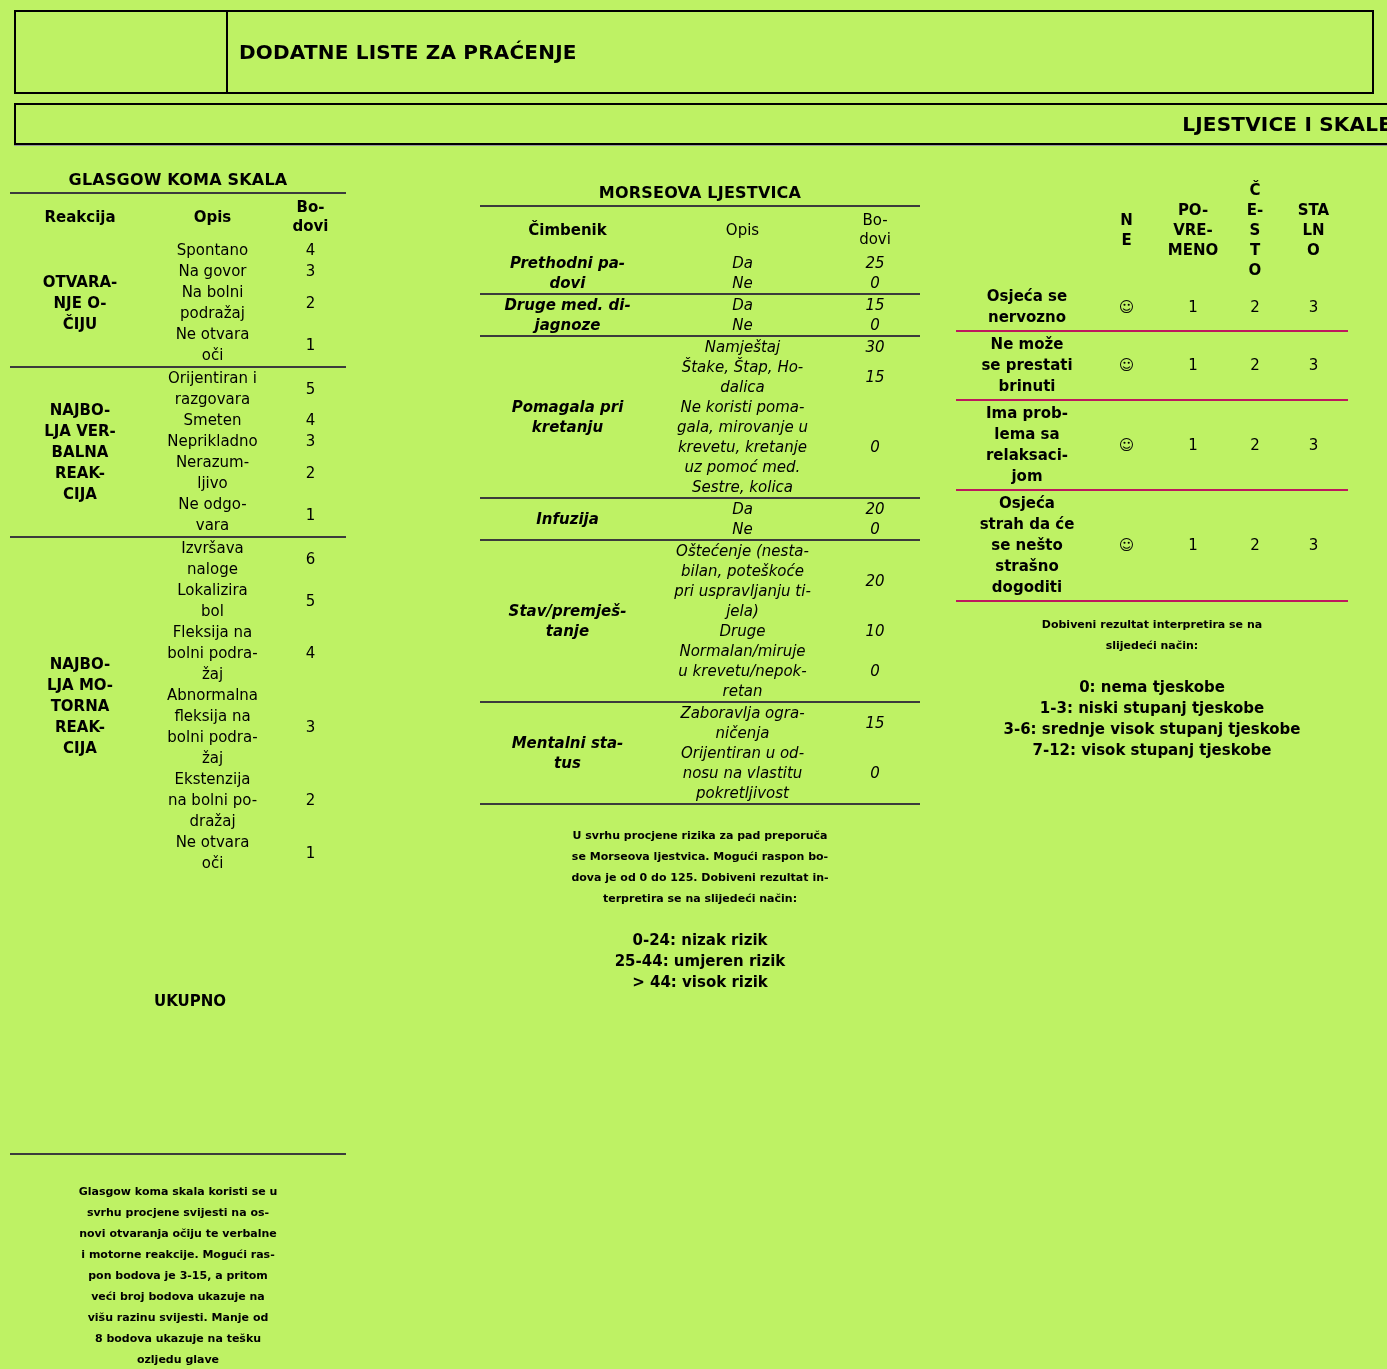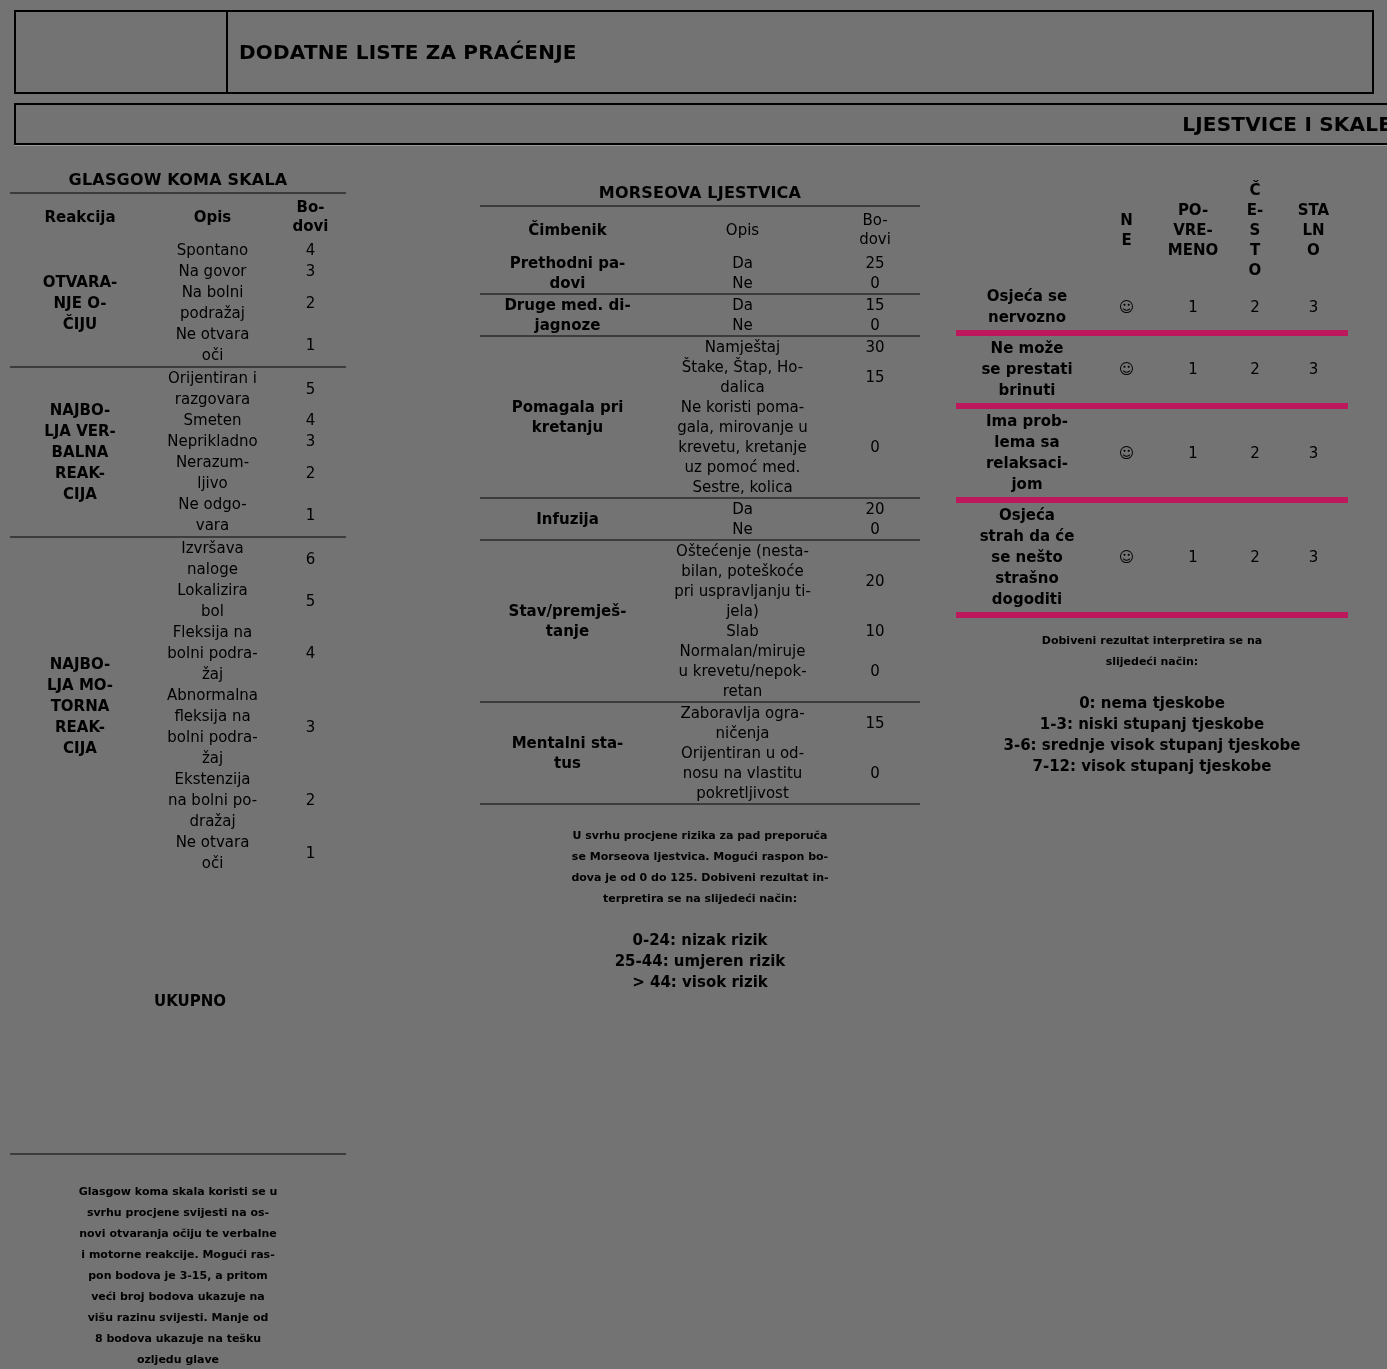--- a/index.html
+++ b/index.html
@@ -1,17 +1,17 @@
 <!DOCTYPE html>
 <html><head>
 <meta charset="utf-8">
 <style>
   html,body { margin:0; padding:0; background:#e8e8e8; }
   .page {
-    position:relative; width:1387px; height:1369px; background:#737373;
+    position:relative; width:1387px; height:1369px; background:#bef264;
     font-family:"DejaVu Sans","Liberation Sans",sans-serif; color:#000;
     overflow:hidden; margin:0 auto;
   }
 
   
   .top-box {
     position:absolute; left:14px; top:10px; width:1356px; height:80px;
     border:2px solid #000; display:flex;
   }
   .top-box-left { width:210px; border-right:2px solid #000; }
@@ -35,26 +35,26 @@
     font-weight:bold; font-size:16px; line-height:19px; letter-spacing:0.2px;
     padding-bottom:3px; border-bottom:2px solid #3c3c3c; white-space:pre-line;
   }
   table { width:100%; border-collapse:collapse; table-layout:fixed; }
   th, td {
     font-size:15px; line-height:21px; padding:0 2px; text-align:center;
     vertical-align:middle; white-space:pre-line; font-weight:normal;
   }
   th { font-weight:bold; padding:4px 2px; line-height:19px; }
   th.light { font-weight:normal; }
-  .col-morse td { line-height:20px; }
+  .col-morse td { line-height:20px;font-style:italic; }
   .col-anxiety th { line-height:20px; }
   tbody.section { border-bottom:2px solid #3c3c3c; }
   tbody.section.no-border { border-bottom:none; }
   td.cat { font-weight:bold; }
-  .col-anxiety tr.arow { border-bottom:6px solid #be185d; }
+  .col-anxiety tr.arow { border-bottom:2px solid #be185d; }
   .col-anxiety tr.arow td { padding:2px; }
 
   
   .ukupno { margin:117px 0 0 55px; width:250px; font-weight:bold; font-size:15px; line-height:21px; }
   .closing-line { margin-top:141px; border-top:2px solid #3c3c3c; height:0; }
 
   
   .note { font-weight:bold; font-size:11px; line-height:21px; white-space:pre-line; }
   .col-glasgow .note { margin-top:26px; }
   .col-morse   .note { margin-top:20px; }
@@ -278,21 +278,21 @@
           <tr>
             <td class="cat" rowspan="3">Stav/premješ-
 tanje</td>
             <td>Oštećenje (nesta-
 bilan, poteškoće
 pri uspravljanju ti-
 jela)</td>
             <td>20</td>
           </tr>
           <tr>
-            <td>Slab</td>
+            <td>Druge</td>
             <td>10</td>
           </tr>
           <tr>
             <td>Normalan/miruje
 u krevetu/nepok-
 retan</td>
             <td>0</td>
           </tr>
         </tbody>
         <tbody class="section">

